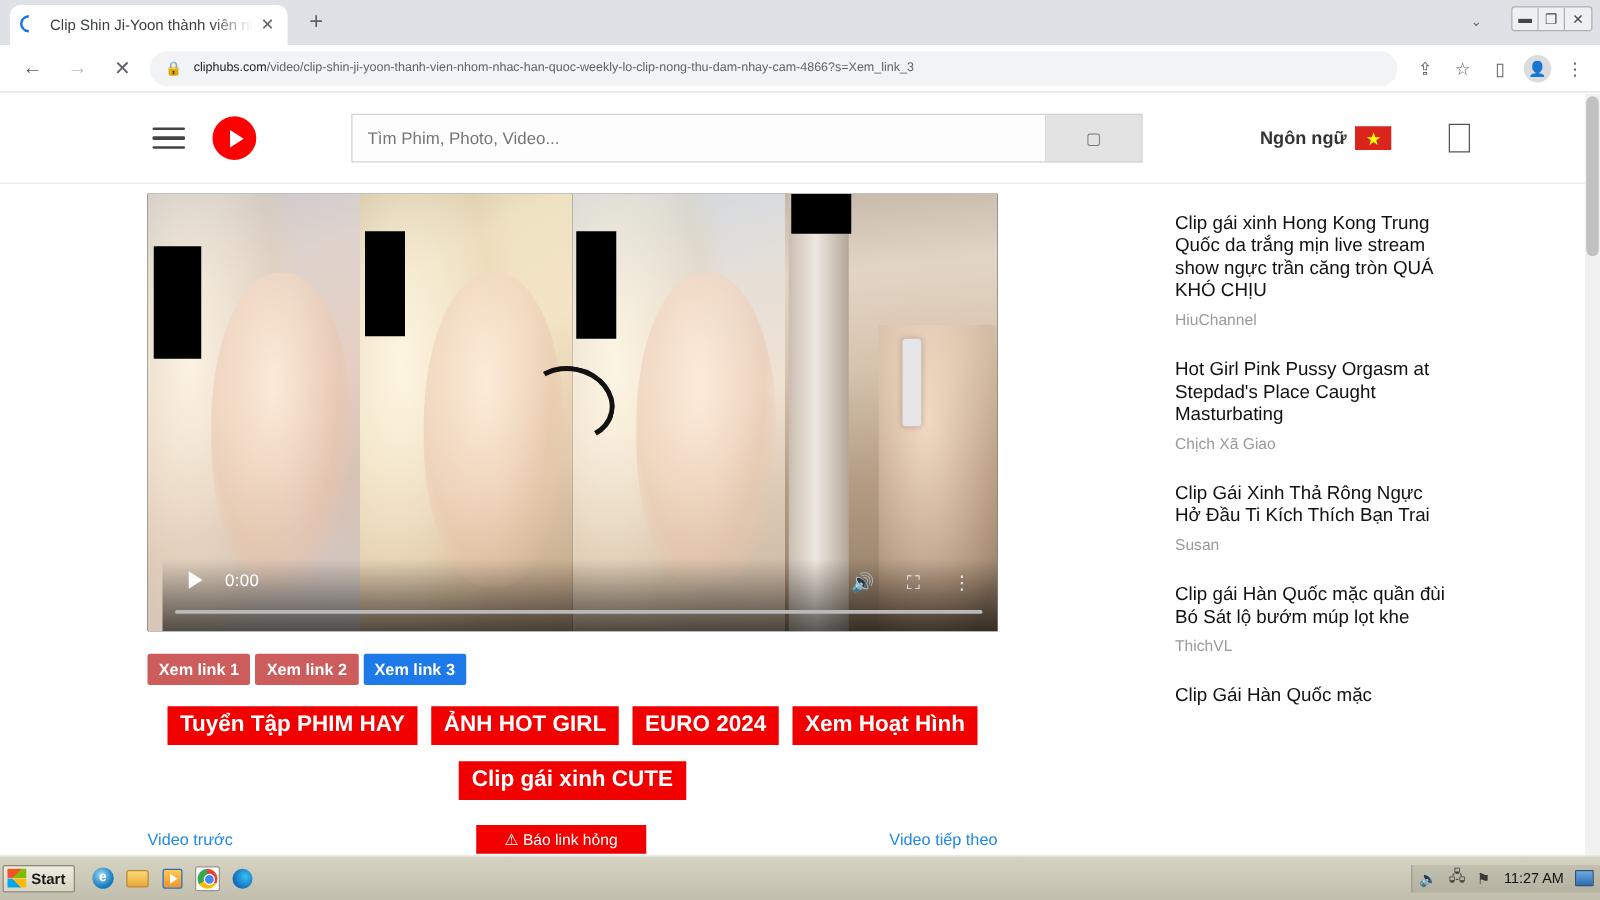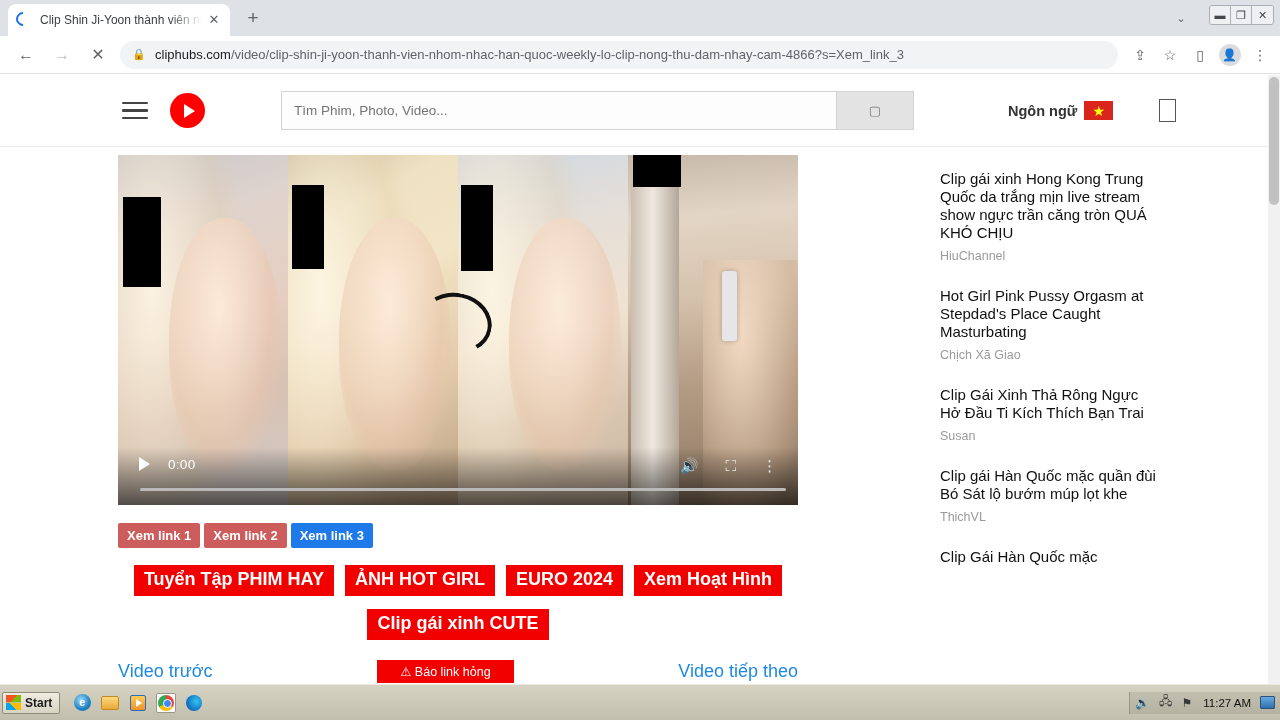--- a/index.html
+++ b/index.html
@@ -92,21 +92,21 @@
   .nav-btn.back  { margin-left:12px; }
   .nav-btn.dim   { color:#bdc1c6; }
   .omnibox {
     flex:1; height:28px; margin:0 8px 0 8px;
     background:#f1f3f4; border-radius:14px;
     display:flex; align-items:center;
     padding:0 12px;
     position:relative;
   }
   .lock { width:14px; flex:0 0 14px; margin-right:9px; color:#5f6368; font-size:11px; text-align:center; }
-  .url { font-size:13px; color:#5f6368; white-space:nowrap; overflow:hidden;text-align:right; }
+  .url { font-size:10px; color:#5f6368; white-space:nowrap; overflow:hidden;text-align:right; }
   .url .host { color:#202124; }
   .tb-icons { display:flex; align-items:center; margin-right:4px; }
   .tb-ic {
     width:28px; height:28px; margin-right:2px;
     display:flex; align-items:center; justify-content:center;
     color:#5f6368; font-size:14px; cursor:pointer;
   }
   .avatar-ic {
     width:22px; height:22px; border-radius:50%;
     background:#dadce0;
@@ -216,21 +216,21 @@
   .cb3 { left:3px;  top:30px;  width:32px; height:86px; }
   .cb4 { left:5px;  top:0px;   width:48px; height:32px; }
   .swirl {
     position:absolute; left:302px; top:138px;
     width:72px; height:60px;
     border:4px solid #111; border-radius:50%;
     border-left-color:transparent; border-bottom-color:transparent;
     transform:rotate(12deg);
   }
   .vcontrols {
-    position:absolute; left:0; right:0; bottom:0; height:58px;
+    position:absolute; left:12px; right:0; bottom:0; height:58px;
     background: linear-gradient(to top, rgba(0,0,0,.62), rgba(0,0,0,0));
     display:flex; align-items:flex-start; padding-top:10px;
     pointer-events:none;
   }
   .v-play { margin-left:21px; width:0;height:0;
     border-left:11px solid #fff; border-top:7px solid transparent; border-bottom:7px solid transparent; cursor:pointer;}
   .v-time { margin-left:18px; font-size:13.5px; color:#fff; letter-spacing:.3px; }
   .v-right { margin-left:auto; display:flex; align-items:center; }
   .v-ic { color:#e8e8e8; font-size:15px; margin-right:26px; cursor:pointer; }
   .v-ic.last { margin-right:21px; }
@@ -262,21 +262,21 @@
     cursor:pointer; line-height:1.18;
     font-family:"Liberation Sans", sans-serif;
   }
   .catrow2 { position:absolute; left:118px; top:534px; width:680px; display:flex; justify-content:center; }
 
   
   .botnav {
     position:absolute; left:118px; top:585px; width:680px;
     display:flex; align-items:center; justify-content:space-between;
   }
-  .navlink { font-size:18px; color:#1e88e5; cursor:pointer; }
+  .navlink { font-size:13px; color:#1e88e5; cursor:pointer; }
   .report {
     background:#f20000; color:#fff; font-size:12.5px;
     padding:4px 23px; cursor:pointer;
   }
 
   
   .sidebar {
     position:absolute; left:940px; top:95px; width:216px;
   }
   .side-item { margin-bottom:24px; cursor:pointer; }

